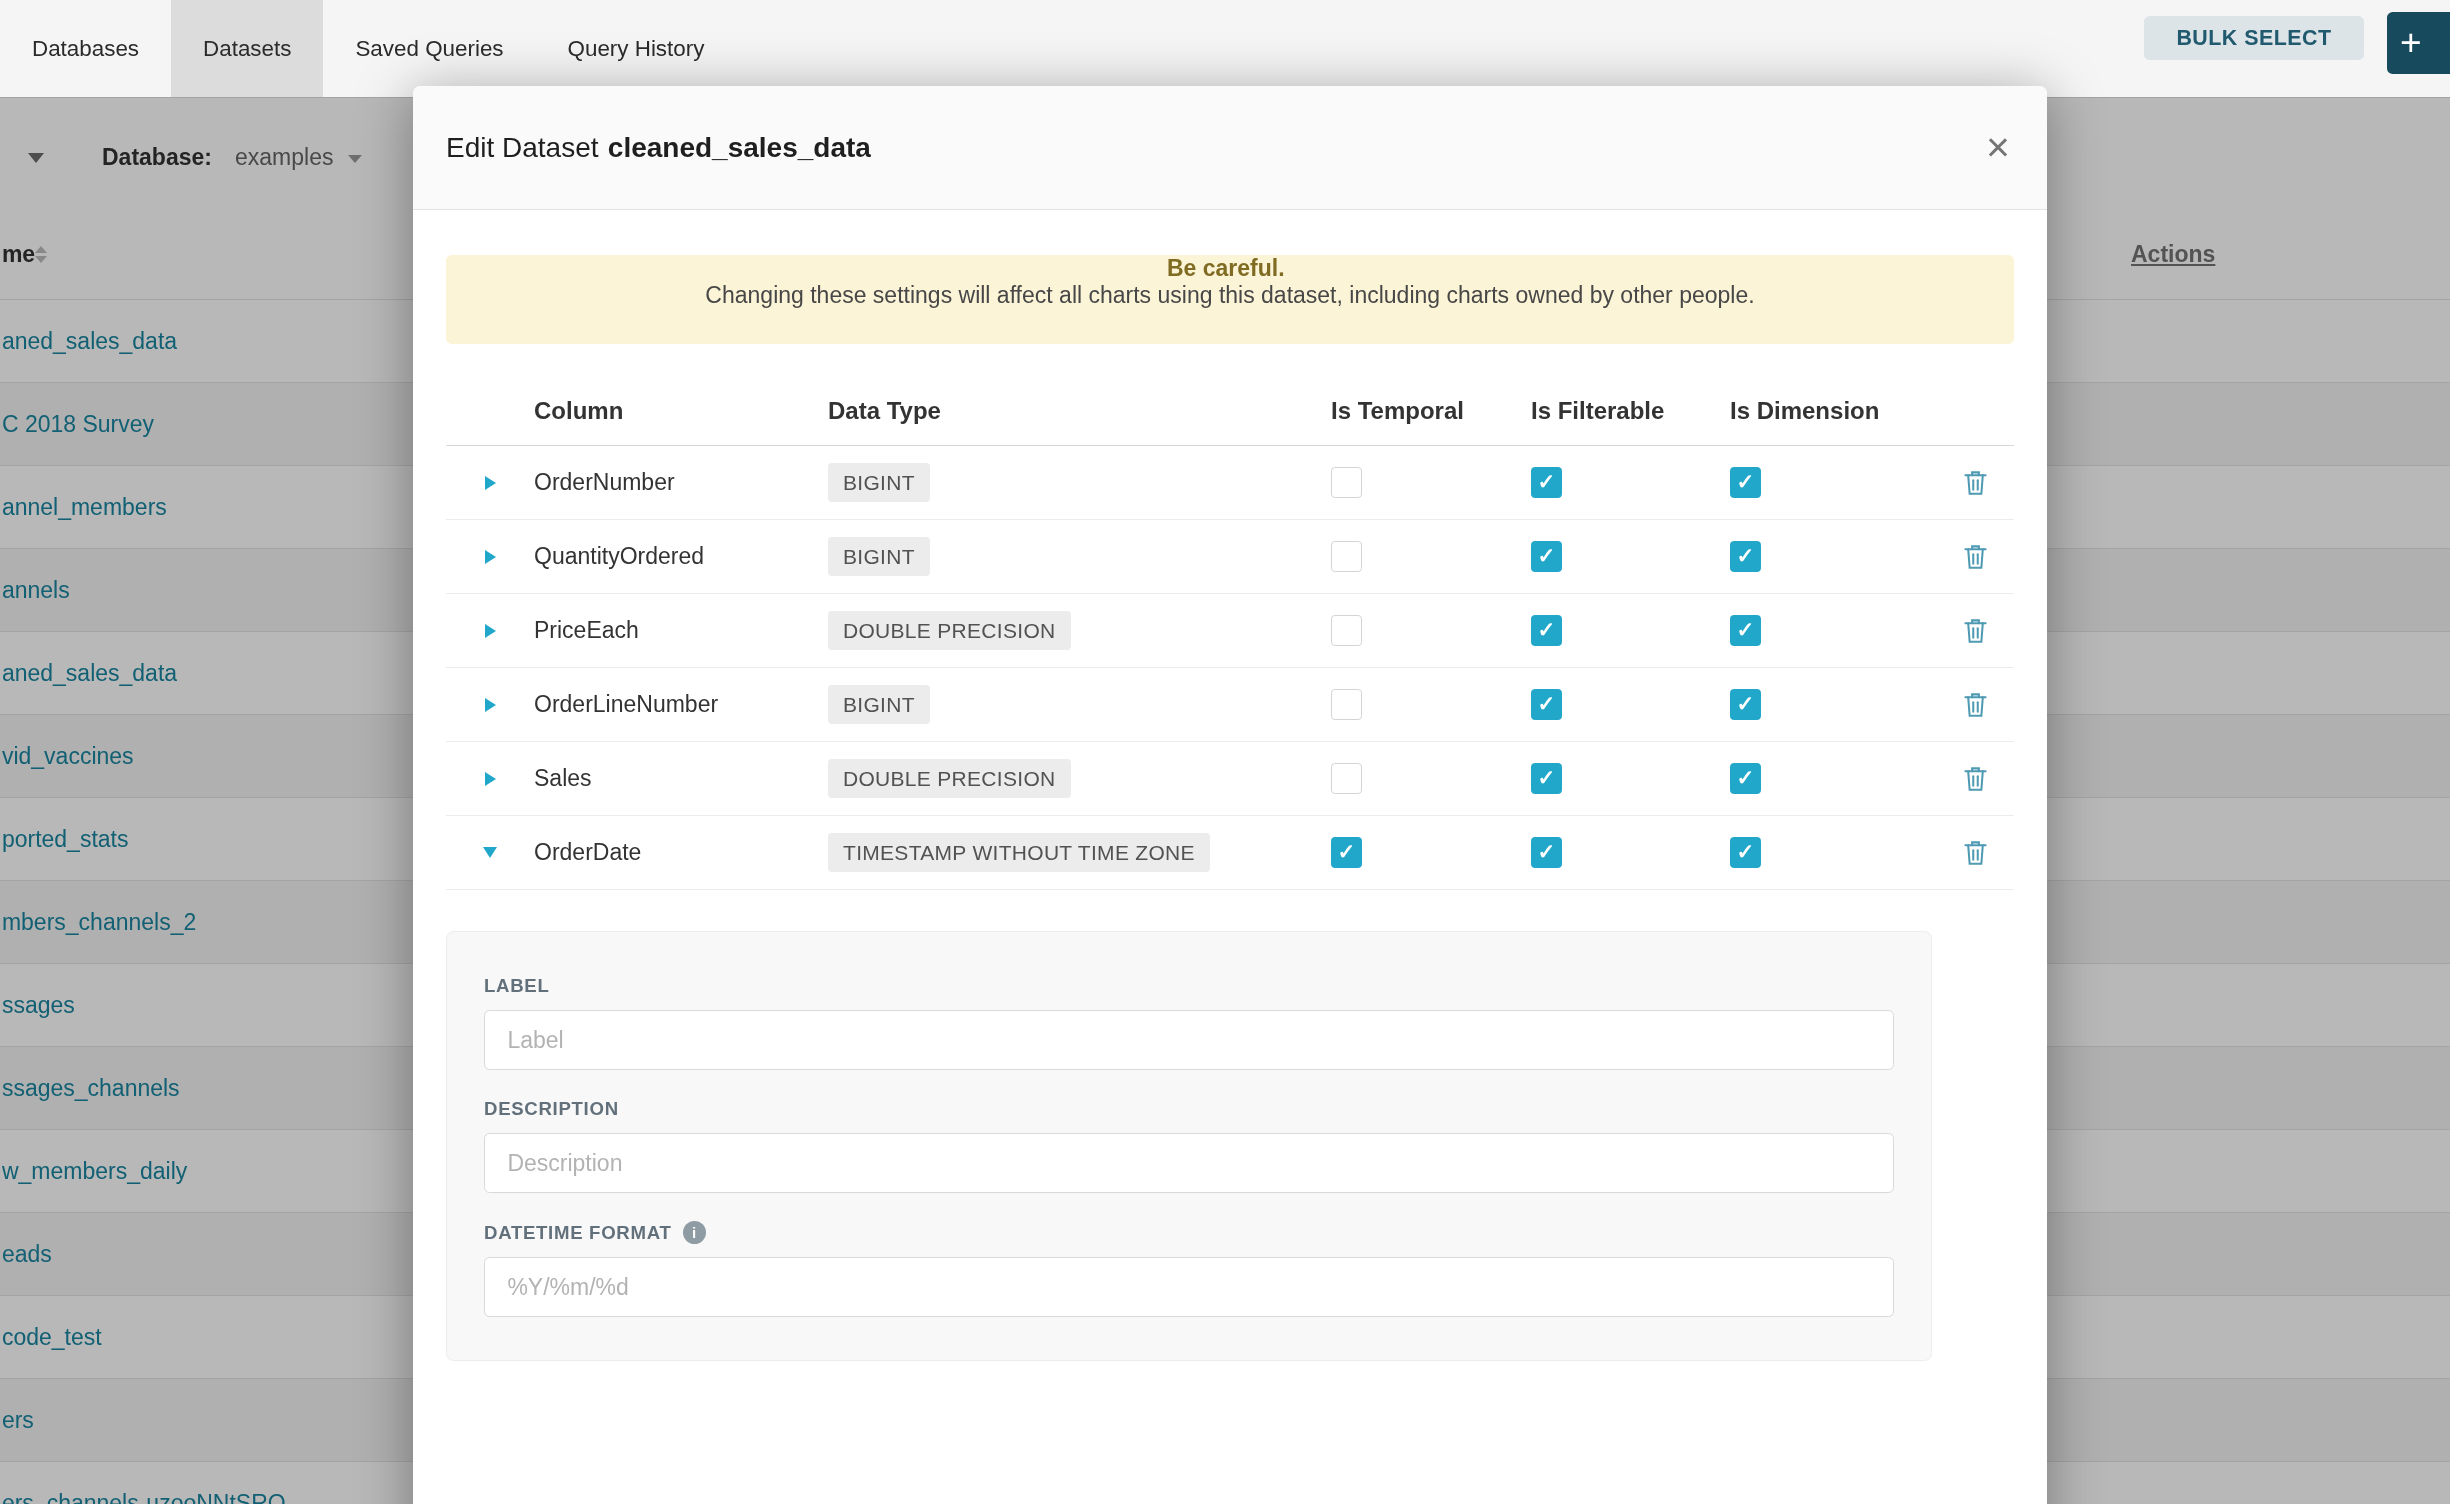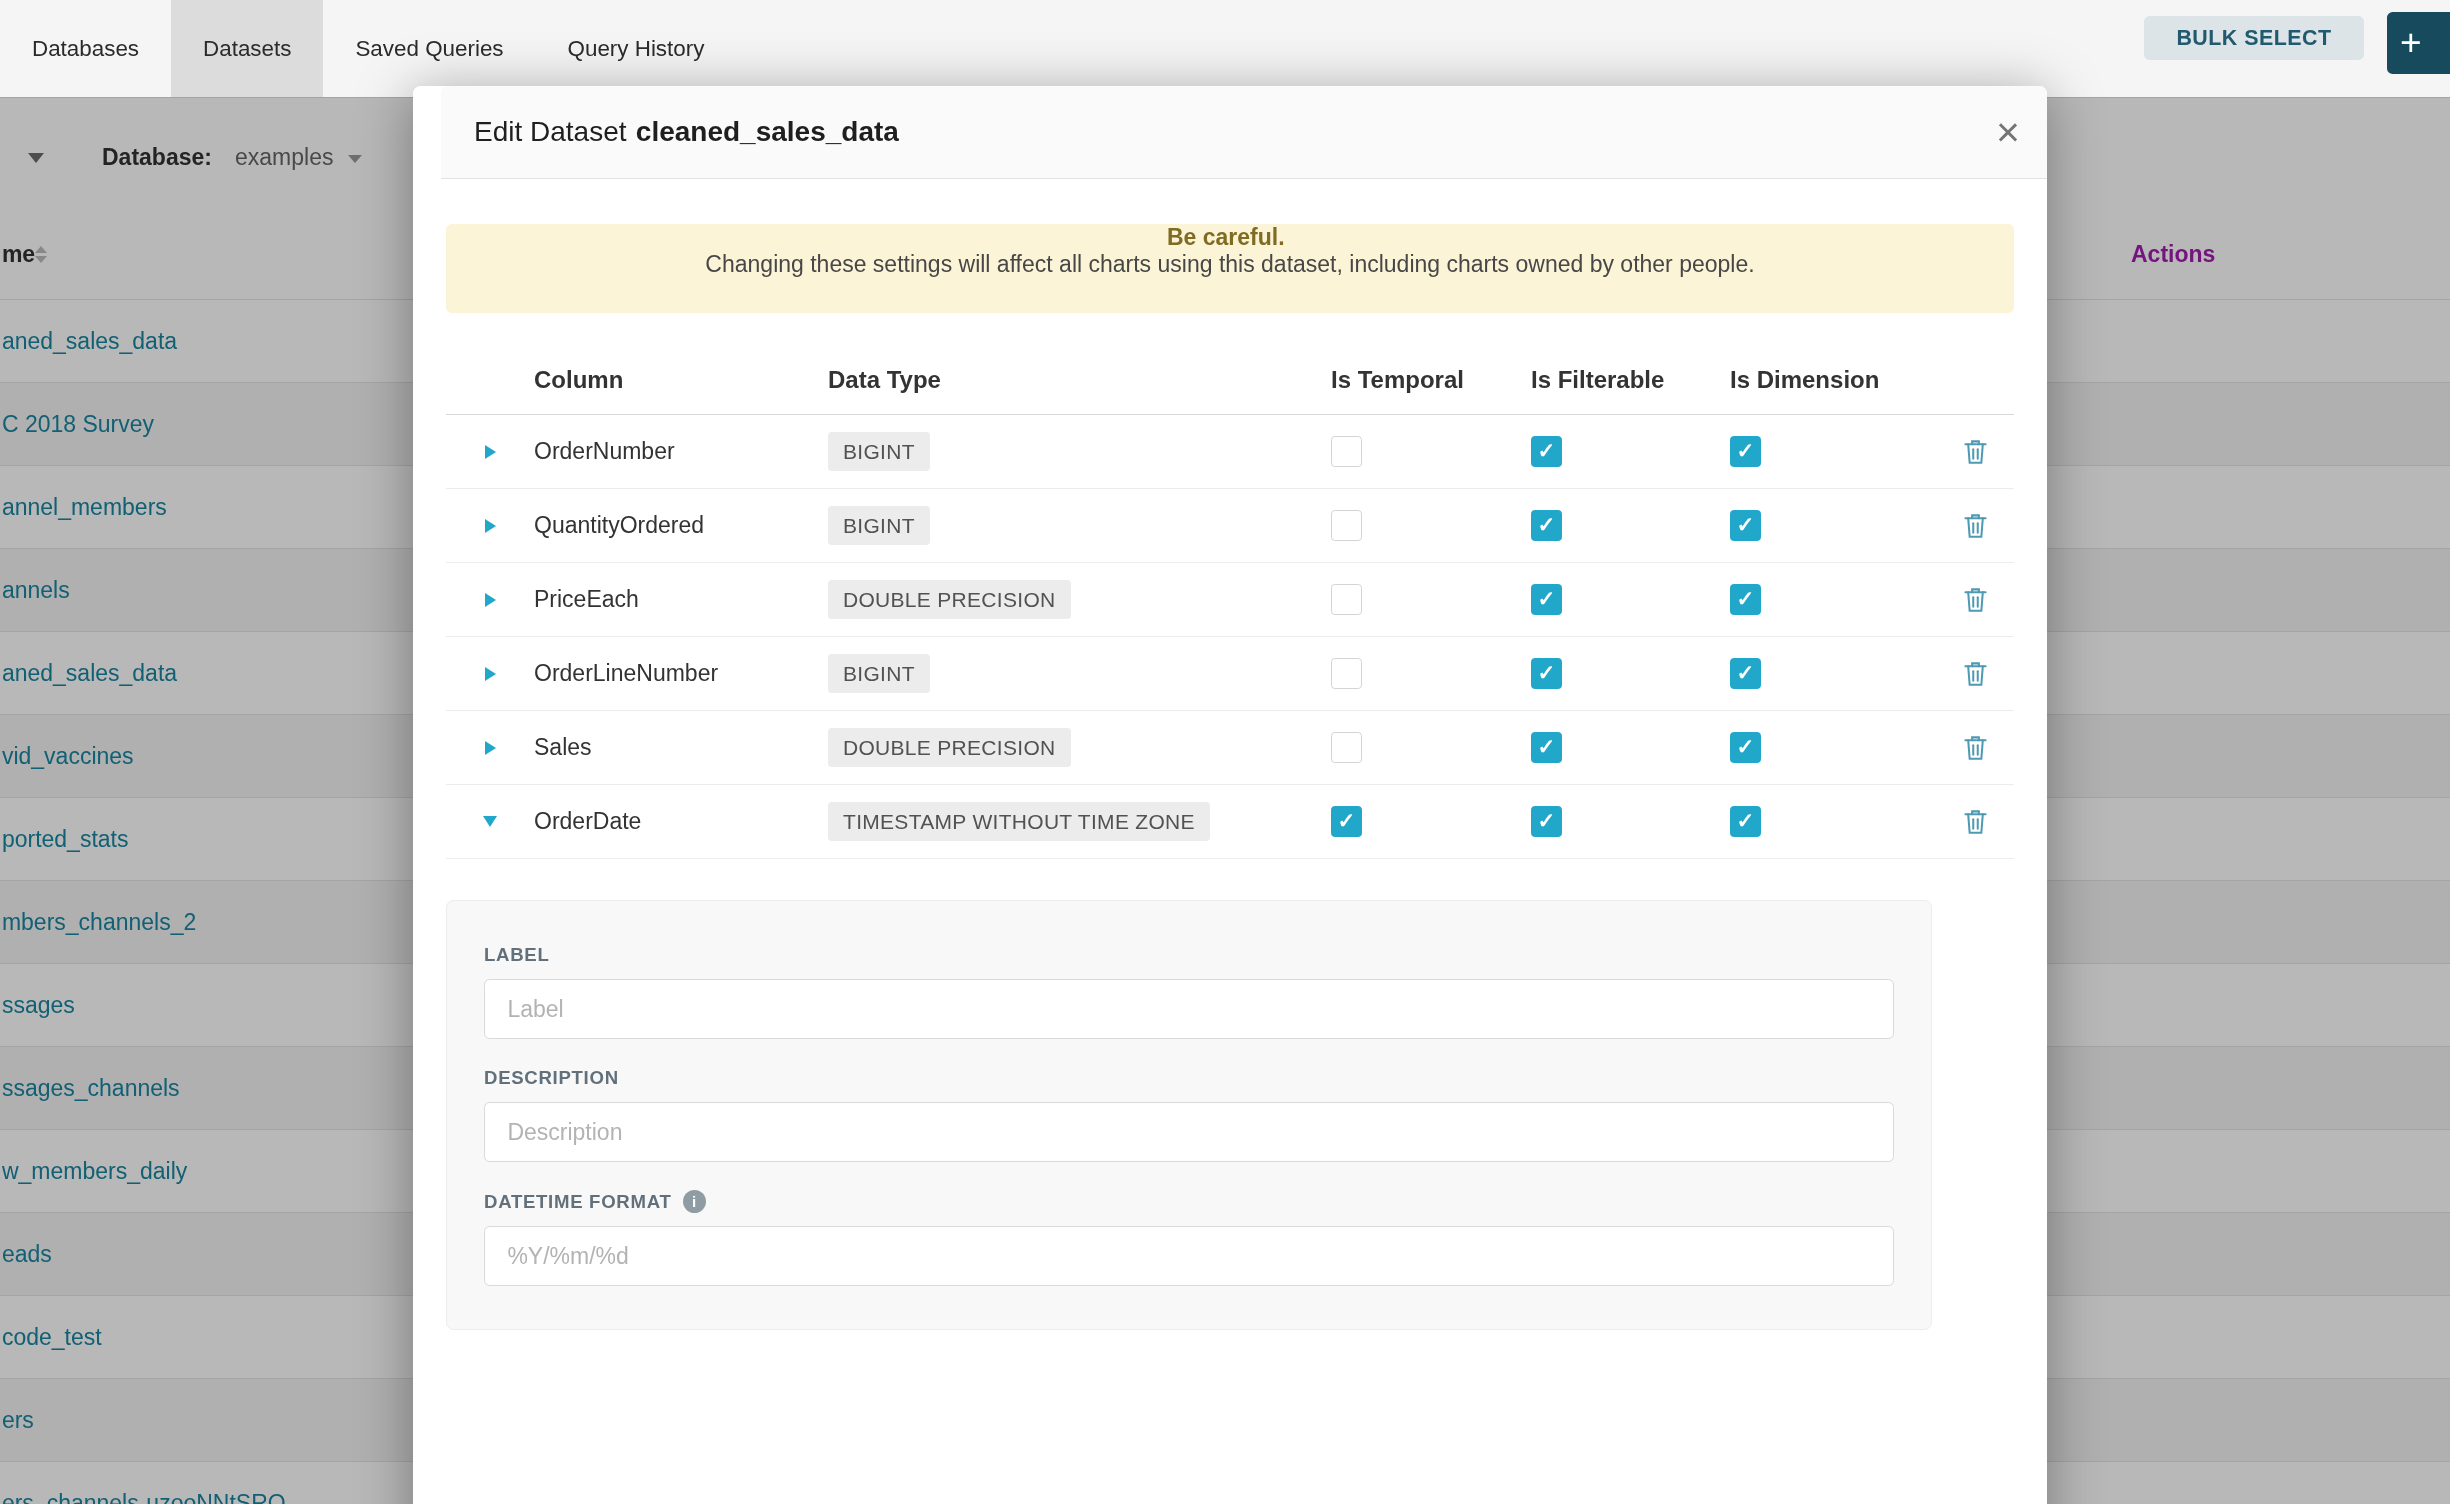--- a/index.html
+++ b/index.html
@@ -23,32 +23,32 @@
   .filter-caret{position:absolute;left:28px;top:153px;width:0;height:0;
             border-left:8.4px solid transparent;border-right:8.4px solid transparent;border-top:10.3px solid #6b6b6b;}
   .db-label{position:absolute;left:102px;top:144px;font-size:23px;font-weight:700;color:#333;}
   .db-value{position:absolute;left:235px;top:144px;font-size:23px;color:#666;display:flex;align-items:center;gap:15px;cursor:pointer;}
   .chev{width:0;height:0;border-left:7.5px solid transparent;border-right:7.5px solid transparent;border-top:8.4px solid #9a9a9a;margin-top:3.7px;}
   .bg-name-header{position:absolute;left:1.9px;top:241px;font-size:23px;font-weight:700;color:#333;display:flex;align-items:center;}
   .sort-icon{display:flex;flex-direction:column;gap:2.8px;}
   .sort-icon i{display:block;width:0;height:0;border-left:6.5px solid transparent;border-right:6.5px solid transparent;}
   .sort-icon .up{border-bottom:7.5px solid #bdbdbd;}
   .sort-icon .dn{border-top:7.5px solid #bdbdbd;}
-  .bg-actions-header{position:absolute;left:2131px;top:241px;font-size:23px;font-weight:700;color:#a21caf;}
+  .bg-actions-header{position:absolute;left:2131px;top:241px;font-size:23px;font-weight:700;color:#737373;text-decoration:underline;}
   .bg-rows{position:absolute;top:299px;left:0;right:0;}
   .bg-row{height:82px;display:flex;align-items:center;border-top:0.9px solid #e4e4e4;padding-left:1.9px;background:#fff;}
   .bg-row.alt{background:#f4f4f4;}
   .bg-row .link{color:#1985a0;font-size:23px;cursor:pointer;}
   
   .backdrop{position:absolute;top:97px;left:0;right:0;bottom:0;background:rgba(0,0,0,.28);z-index:5;}
   
   .modal{position:absolute;left:413px;top:86px;width:1634px;height:1585px;background:#fff;
          border-radius:7.5px;box-shadow:0 7.5px 56px rgba(0,0,0,.35);z-index:10;overflow:hidden;}
-  .modal-header{height:93px;background:#fafafa;border-bottom:0.9px solid #e3e3e3;display:flex;
-         align-items:center;padding:0 27px 0 33px;border-radius:7.5px 7.5px 0 0;box-sizing:border-box;margin-left:28px;}
+  .modal-header{height:124px;background:#fafafa;border-bottom:0.9px solid #e3e3e3;display:flex;
+         align-items:center;padding:0 37px 0 33px;border-radius:7.5px 7.5px 0 0;box-sizing:border-box;}
   .modal-title{font-size:28px;color:#1f1f1f;}
   .modal-title b{font-weight:700;margin-left:9.3px;}
   .close{margin-left:auto;font-size:41px;color:#757575;line-height:1;cursor:pointer;font-weight:300;}
   .modal-body{padding:0 33px;}
   .banner{margin-top:45px;background:#fcf4d7;border-radius:5.6px;height:89px;display:flex;
           align-items:center;padding:0 26px;font-size:23px;color:#474747;flex-direction:column;}
   .banner b{color:#7f6b22;font-weight:700;margin-right:8.4px;white-space:nowrap;}
   .tabs{display:flex;align-items:center;height:82px;margin-top:11.2px;border-bottom:0.9px solid #e6e6e6;}
   .tab{position:relative;height:100%;display:flex;align-items:center;gap:12px;margin-right:60px;
        font-size:20.5px;letter-spacing:0.5px;color:#566a73;cursor:pointer;}

